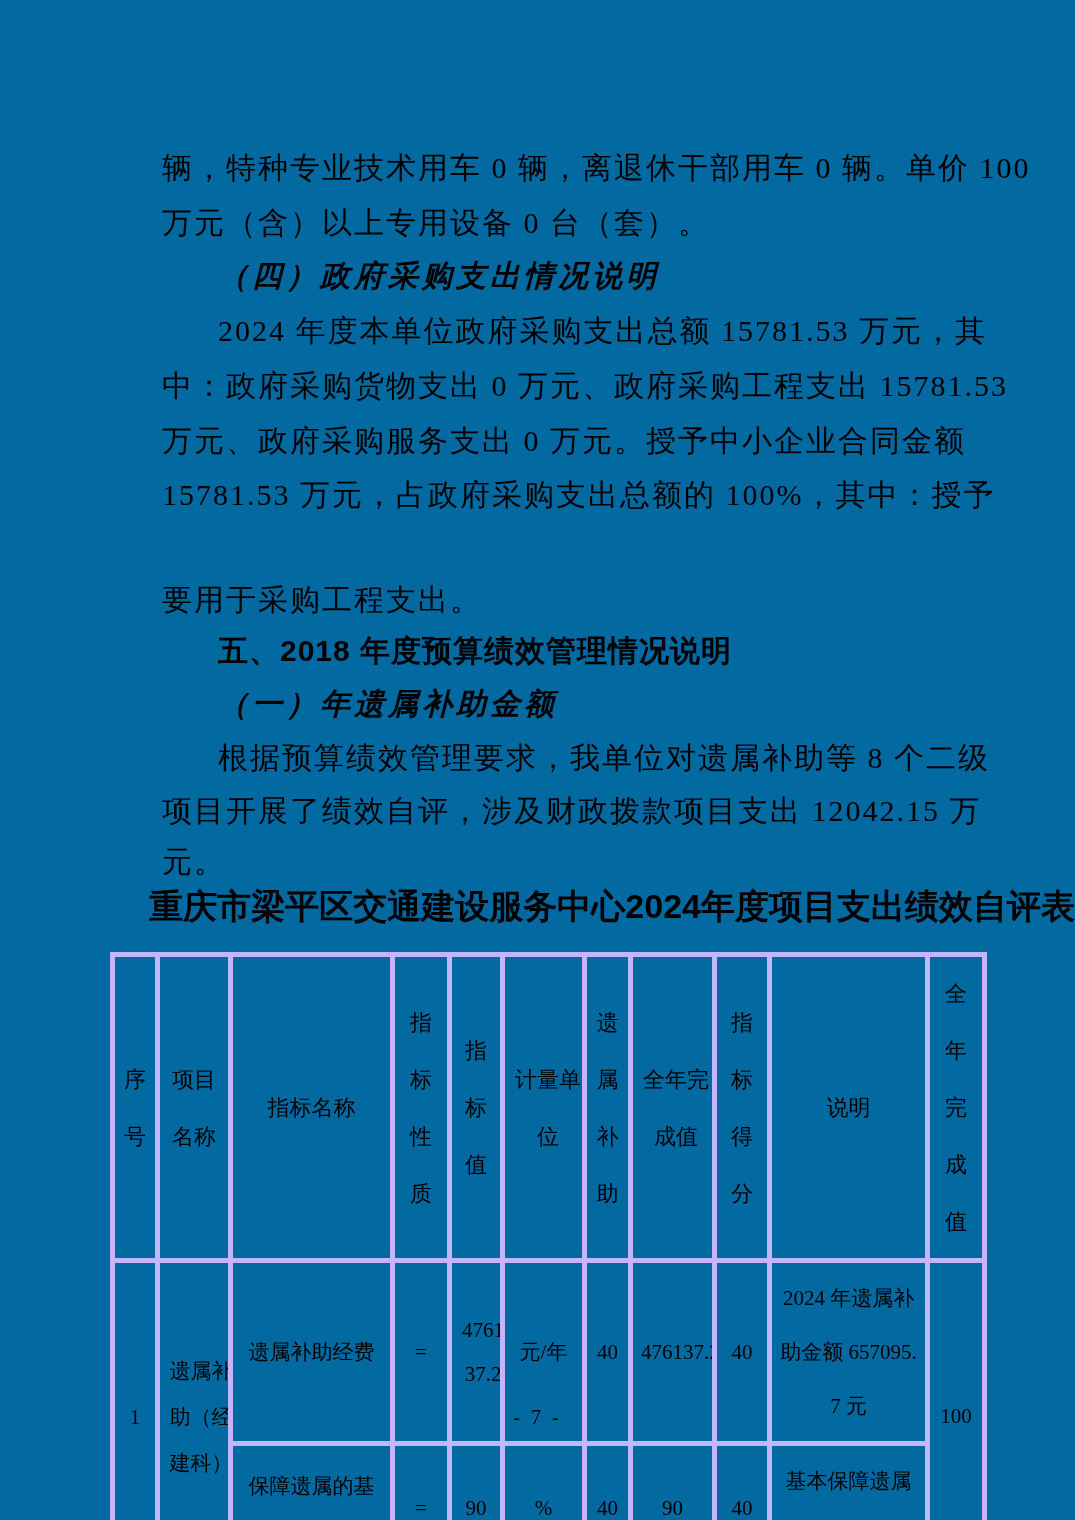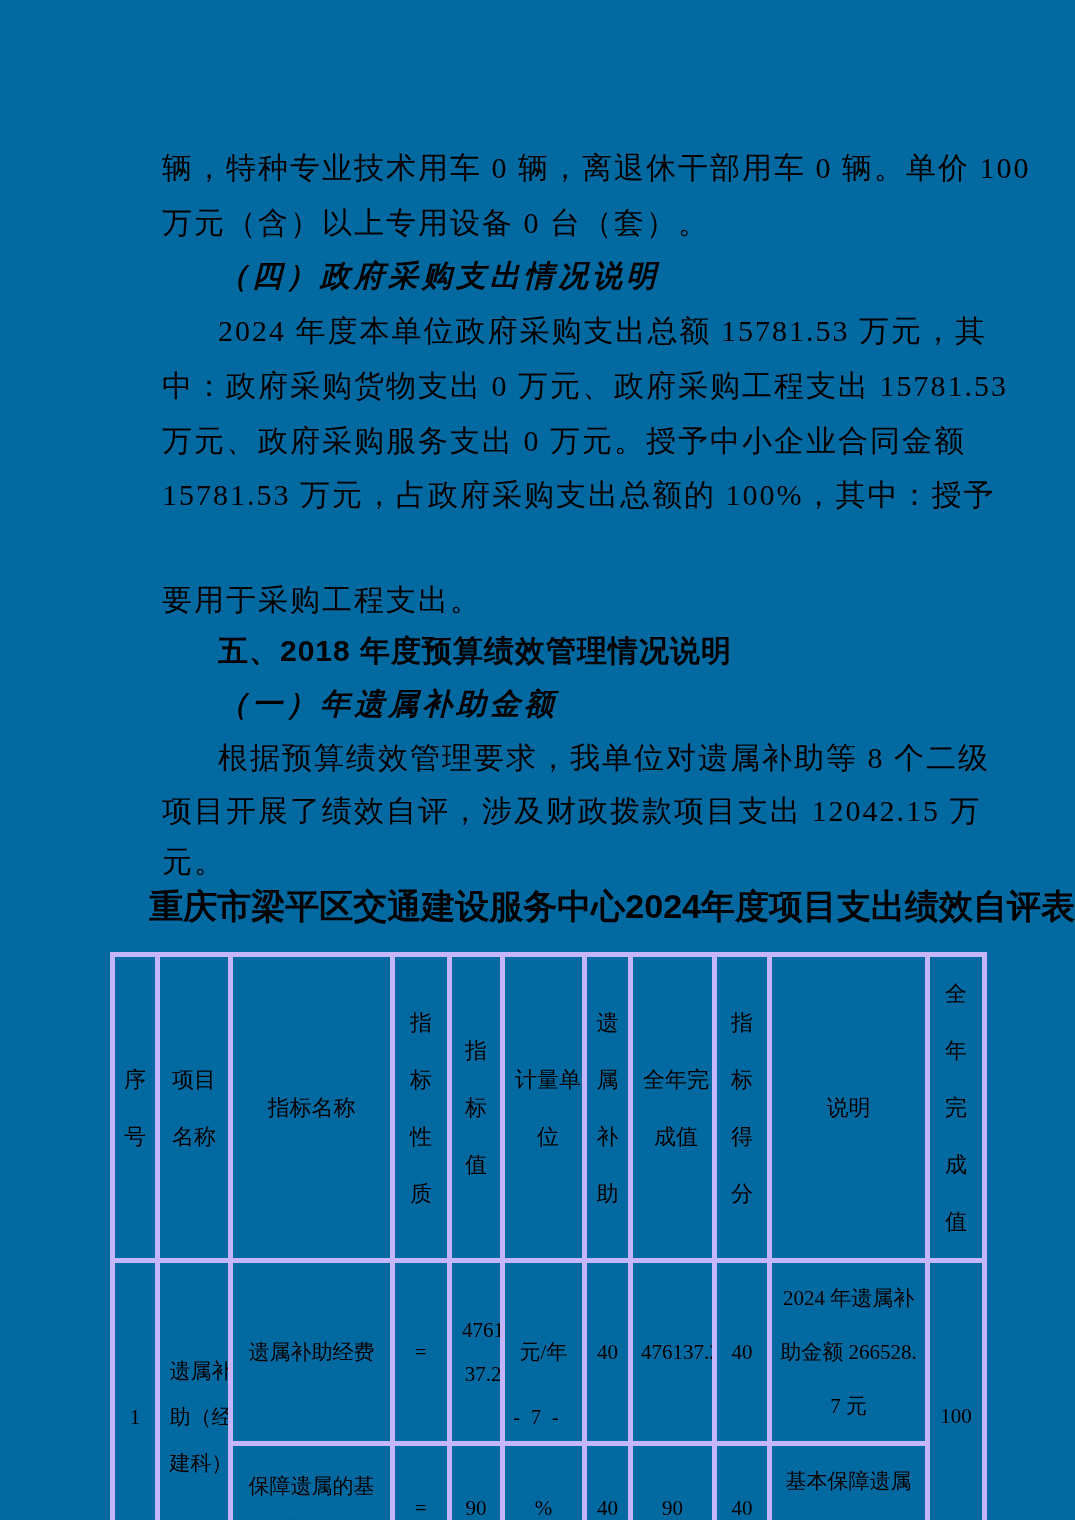--- a/index.html
+++ b/index.html
@@ -165,21 +165,21 @@
       <tr style="height:82px">
         <td rowspan="2" class="no-bottom">1</td>
         <td rowspan="2"><span class="xiangmu-span">遗属补助（经建科）</span></td>
         <td class="name-cell">遗属补助经费</td>
         <td>=</td>
         <td><span class="numwrap">476137.2</span></td>
         <td>元/年</td>
         <td>40</td>
         <td>476137.2</td>
         <td>40</td>
-        <td class="shuoming-cell">2024 年遗属补助金额 266528.7 元</td>
+        <td class="shuoming-cell">2024 年遗属补助金额 657095.7 元</td>
         <td rowspan="2">100</td>
       </tr>
       <tr style="height:80px">
         <td class="name-cell">保障遗属的基本生活</td>
         <td>=</td>
         <td>90</td>
         <td>%</td>
         <td>40</td>
         <td>90</td>
         <td>40</td>

